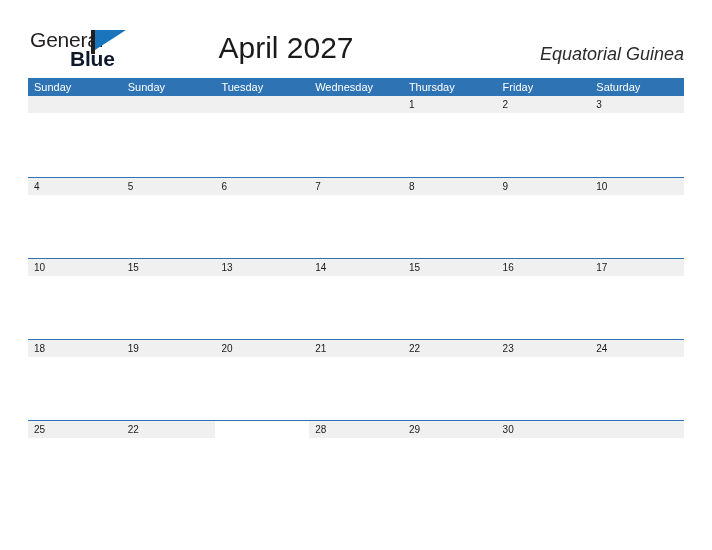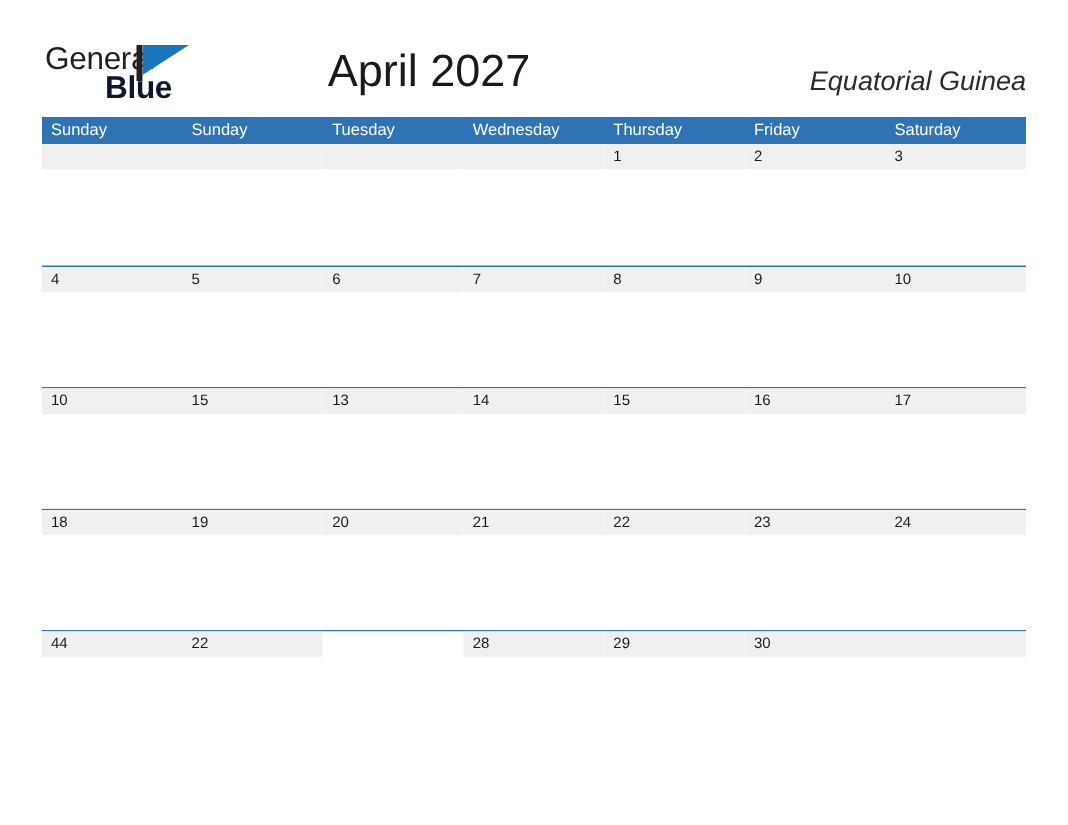--- a/index.html
+++ b/index.html
@@ -391,21 +391,21 @@
           <div class="day-cell">
             <div class="day-band">
               <div class="day-number">24</div>
             </div>
             <div class="day-body"></div>
           </div>
         </div>
         <div class="week-row">
           <div class="day-cell">
             <div class="day-band">
-              <div class="day-number">44</div>
+              <div class="day-number">25</div>
             </div>
             <div class="day-body"></div>
           </div>
           <div class="day-cell">
             <div class="day-band">
               <div class="day-number">22</div>
             </div>
             <div class="day-body"></div>
           </div>
           <div class="day-cell">

